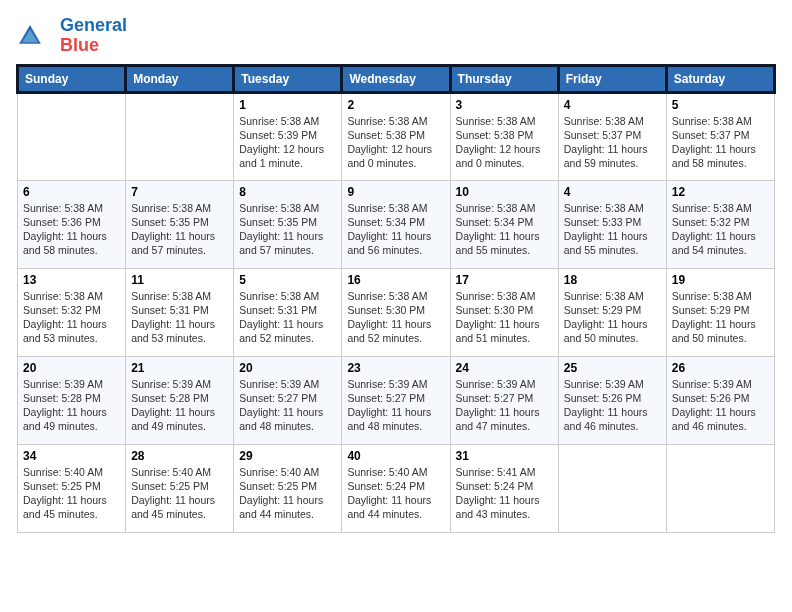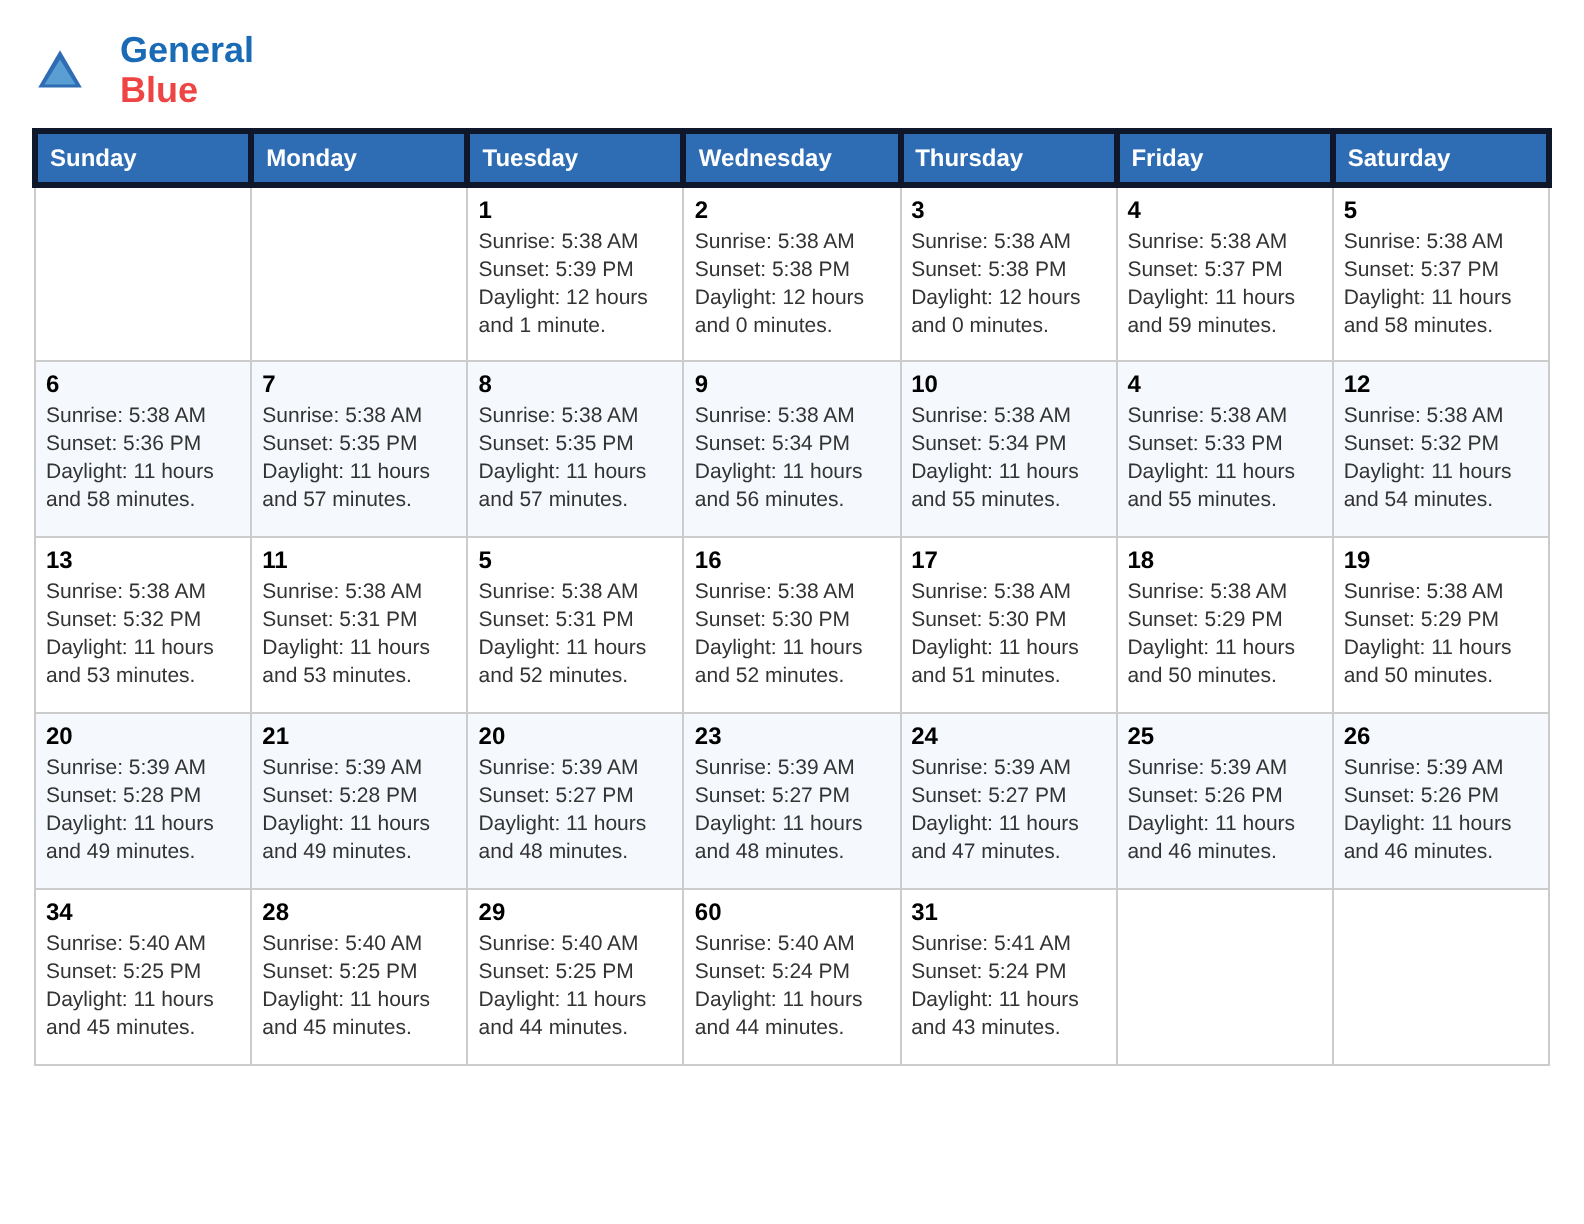--- a/index.html
+++ b/index.html
@@ -236,21 +236,21 @@
         </td>
         <td>
           <span class="day-num">28</span>
           <div class="day-info">Sunrise: 5:40 AM<br>Sunset: 5:25 PM<br>Daylight: 11 hours<br>and 45 minutes.</div>
         </td>
         <td>
           <span class="day-num">29</span>
           <div class="day-info">Sunrise: 5:40 AM<br>Sunset: 5:25 PM<br>Daylight: 11 hours<br>and 44 minutes.</div>
         </td>
         <td>
-          <span class="day-num">60</span>
+          <span class="day-num">40</span>
           <div class="day-info">Sunrise: 5:40 AM<br>Sunset: 5:24 PM<br>Daylight: 11 hours<br>and 44 minutes.</div>
         </td>
         <td>
           <span class="day-num">31</span>
           <div class="day-info">Sunrise: 5:41 AM<br>Sunset: 5:24 PM<br>Daylight: 11 hours<br>and 43 minutes.</div>
         </td>
         <td class="empty"></td>
         <td class="empty"></td>
       </tr>
     </tbody>

